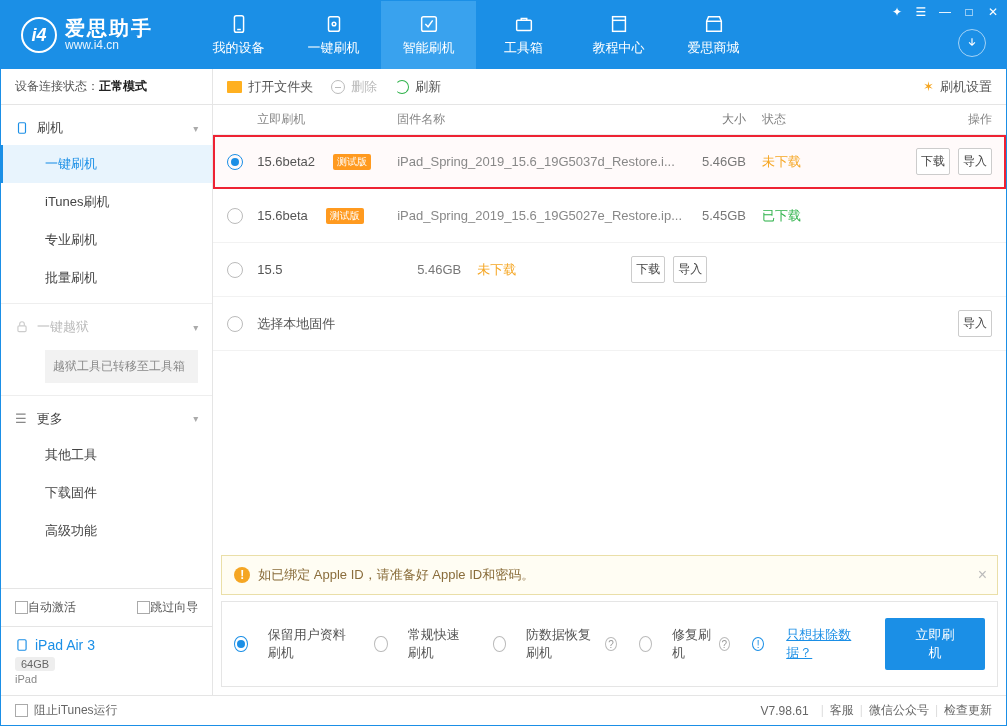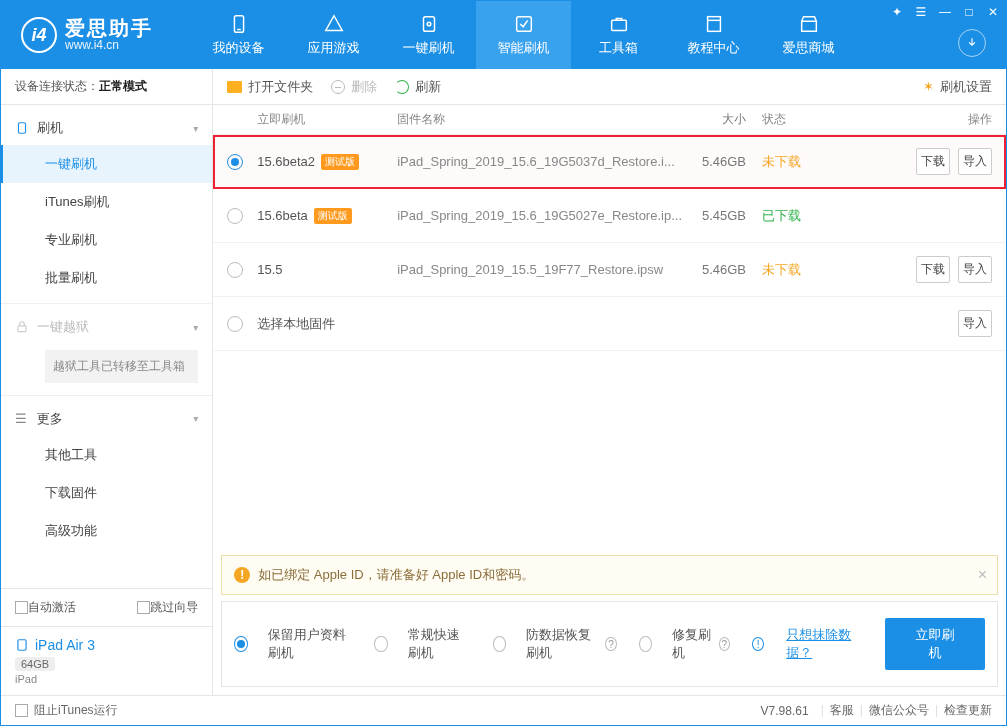--- a/index.html
+++ b/index.html
@@ -64,21 +64,21 @@
 .cols .c-stat { width: 80px; }
 .cols .c-op { width: 150px; }
 
 .rows { flex: 1; overflow: auto; }
 .row { display: flex; align-items: center; height: 54px; padding: 0 14px; border-bottom: 1px solid #f2f2f2; font-size: 13px; color: #555; }
 .row.hl { outline: 2px solid #e23; outline-offset: -2px; background: #fffafa; }
 .radio { width: 16px; height: 16px; border: 1.5px solid #bbb; border-radius: 50%; margin-right: 14px; display: flex; align-items: center; justify-content: center; cursor: pointer; }
 .radio.sel { border-color: #1b8fe6; }
 .radio.sel::after { content:""; width: 8px; height: 8px; background: #1b8fe6; border-radius: 50%; }
 .c-ver { width: 140px; display: flex; align-items: center; gap: 6px; }
-.beta-tag { background: #ff9a1f; color: #fff; font-size: 10px; border-radius: 2px; padding: 1px 4px; }
+.beta-tag { background: #ff9a1f; color: #fff; font-size: 10px; border-radius: 2px; padding: 1px 4px; margin-left: 12px; }
 .c-name { flex: 1; color: #888; overflow: hidden; text-overflow: ellipsis; white-space: nowrap; }
 .c-size { width: 80px; text-align: right; padding-right: 16px; color: #777; }
 .c-stat { width: 80px; }
 .st-nd { color: #f5a623; }
 .st-dd { color: #2eb24a; }
 .c-op { width: 150px; display: flex; gap: 8px; justify-content: flex-end; }
 .btn { border: 1px solid #ccc; background: #fff; padding: 4px 4px; border-radius: 2px; cursor: pointer; font-size: 12px; color: #444; }
 
 .notice { margin: 0 8px 6px 8px; border: 1px solid #eadfa8; background: #fffdf3; padding: 10px 12px; display: flex; align-items: center; gap: 8px; color: #8a6d3b; font-size: 13px; position: relative; }
 .notice .warn { width: 16px; height: 16px; background: #f5a623; color: #fff; border-radius: 50%; display: flex; align-items: center; justify-content: center; font-size: 12px; font-weight: bold; }
@@ -109,28 +109,20 @@
   </div>
   <div class="nav" id="nav">
       <div class="nav-item ">
      <span class="nav-icon">
           <svg viewBox="0 0 24 24">
             <rect x="7" y="3" width="10" height="18" rx="2"></rect>
             <line x1="10" y1="18" x2="14" y2="18"></line>
           </svg>
         </span>
      <span>我的设备</span>
-   </div>
-      <div class="nav-item ">
-     <span class="nav-icon">
-          <svg viewBox="0 0 24 24">
-            <path d="M12 3l9 16H3z"></path>
-          </svg>
-        </span>
-     <span>应用游戏</span>
    </div>
       <div class="nav-item ">
      <span class="nav-icon">
           <svg viewBox="0 0 24 24">
             <rect x="6" y="4" width="12" height="16" rx="2"></rect>
             <circle cx="12" cy="12" r="2"></circle>
           </svg>
         </span>
      <span>一键刷机</span>
    </div>
@@ -306,21 +298,20 @@
     <div class="c-name">iPad_Spring_2019_15.6_19G5027e_Restore.ip...</div>
     <div class="c-size">5.45GB</div>
     <div class="c-stat st-dd">已下载</div>
     <div class="c-op"></div>
   </div>
         <div class="row ">
     <span class="radio "></span>
     <div class="c-ver">
             <span>15.5</span>
           </div>
-    <div class="c-name">iPad_Spring_2019_15.5_19F77_Restore.ipsw</div>
     <div class="c-size">5.46GB</div>
     <div class="c-stat st-nd">未下载</div>
     <div class="c-op">
             <button class="btn">下载</button>
             <button class="btn">导入</button>
           </div>
   </div>
         <div class="row">
       <span class="radio"></span>
       <div class="c-ver" style="flex:1;color:#555">选择本地固件</div>

